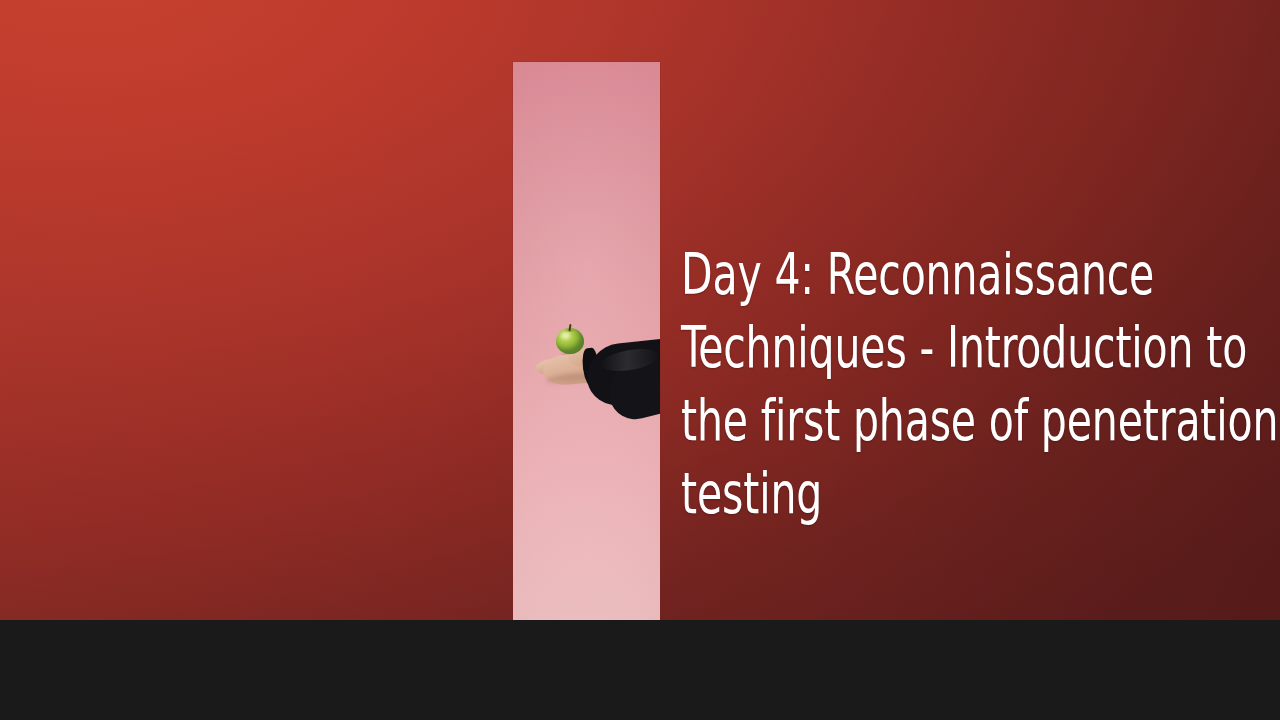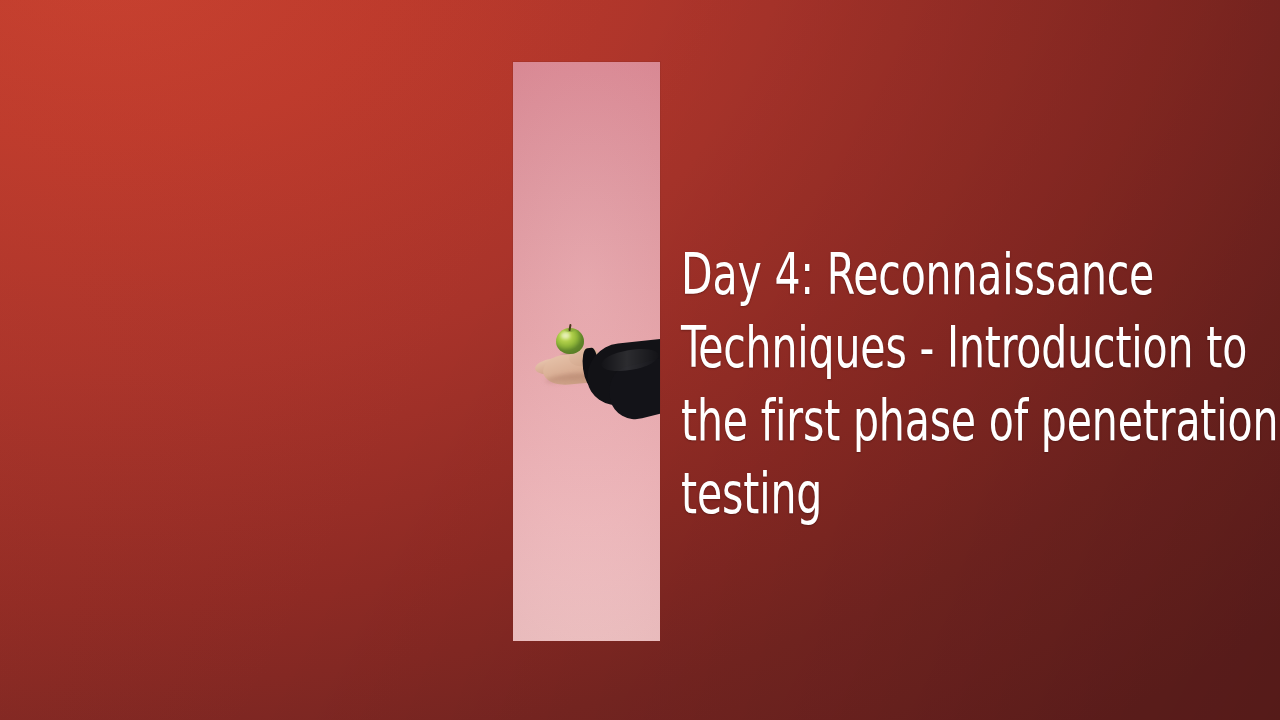--- a/index.html
+++ b/index.html
@@ -4,21 +4,21 @@
 <style>
   html, body {
     margin: 0;
     padding: 0;
     background: #1a1a1a;
   }
 
   #slide {
     position: relative;
     width: 1280px;
-    height: 720px;
+    height: 620px;
     overflow: hidden;
     font-family: "Liberation Sans", sans-serif;
   }
 
   
   #bg-base {
     position: absolute;
     inset: 0;
     background: #8f2c24;
   }

